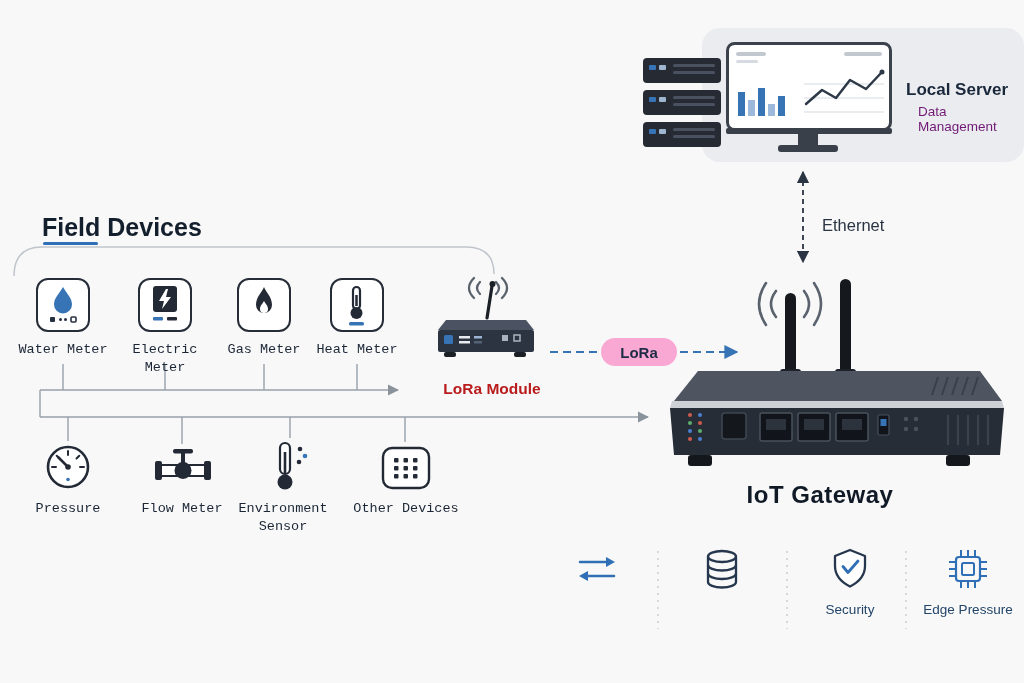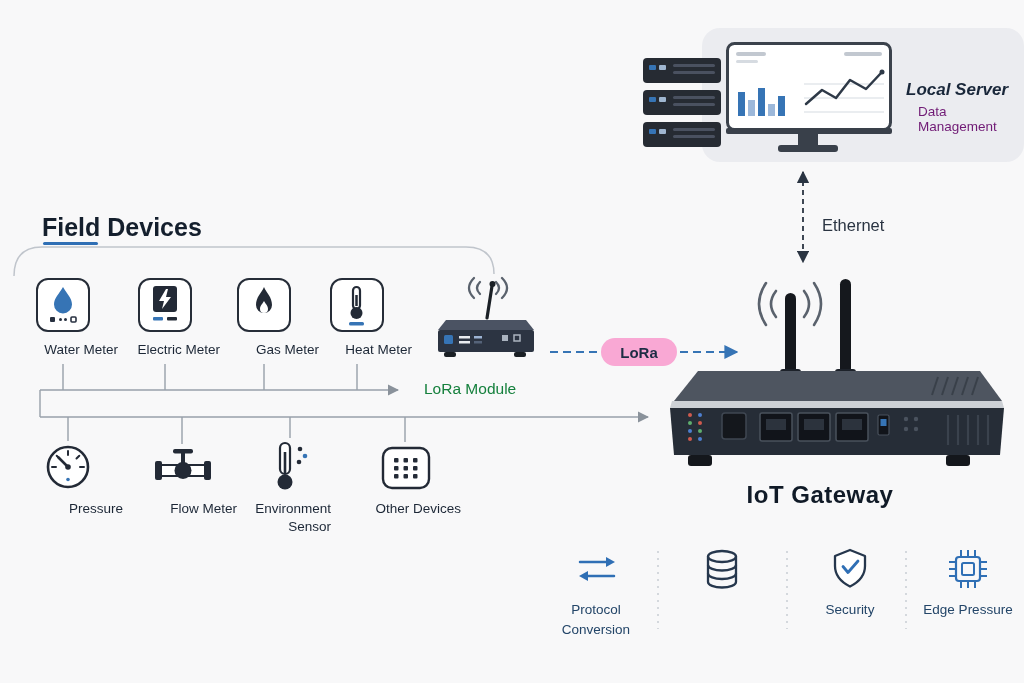--- a/index.html
+++ b/index.html
@@ -8,25 +8,25 @@
     background:#f8f8f9;font-family:"Liberation Sans",sans-serif;
   }
   .abs{position:absolute;}
   .layer{position:absolute;left:0;top:0;}
   .device-box{
     width:54px;height:54px;border:2.5px solid #262d38;border-radius:12px;
     background:#ffffff;display:flex;align-items:center;justify-content:center;
     box-sizing:border-box;
   }
   .dev-label{
-    font-size:13.5px;color:#1c2736;text-align:right;line-height:1.3;width:110px;
+    font-size:13.5px;color:#1c2736;text-align:center;line-height:1.3;width:110px;font-family:Liberation Mono, monospace;
   }
   .section-title{font-size:25px;font-weight:bold;color:#141f2d;}
   .title-underline{height:3px;background:#2f6fb5;border-radius:2px;}
-  .module-label{font-size:15.5px;font-weight:normal;color:#15803d;text-align:left;width:136px;}
+  .module-label{font-size:15.5px;font-weight:bold;color:#b91c1c;text-align:center;width:136px;}
   .badge{
     width:76px;height:28px;background:#f9a8d4;border-radius:14px;
     display:flex;align-items:center;justify-content:center;
     font-size:15px;font-weight:bold;color:#1d2c44;
   }
   .gateway-label{font-size:24px;font-weight:bold;color:#101a27;text-align:center;width:340px;letter-spacing:.5px;}
   .eth-label{font-size:16.5px;color:#2a3442;}
   .server-panel{width:322px;height:134px;background:#ebecf0;border-radius:18px;}
   .server-title{font-size:17px;font-weight:bold;color:#19273a;}
   .server-sub{font-size:13.5px;color:#701a75;margin-left:12px;}
@@ -100,21 +100,21 @@
     <rect x="42" y="62" width="7" height="12" fill="#9cb8da"></rect>
     <rect x="52" y="54" width="7" height="20" fill="#3674b5"></rect>
     <path d="M78,42 H158 M78,56 H158 M78,70 H158" stroke="#e3e7ec" stroke-width="1.5"></path>
     <polyline points="80,62 96,48 110,56 124,38 140,47 156,30" fill="none" stroke="#2e3947" stroke-width="2.5" stroke-linejoin="round" stroke-linecap="round"></polyline>
     <circle cx="156" cy="30" r="2.5" fill="#2e3947"></circle>
     <rect x="0" y="86" width="166" height="6" rx="2" fill="#39404a"></rect>
     <rect x="72" y="92" width="20" height="12" fill="#39404a"></rect>
     <rect x="52" y="103" width="60" height="7" rx="3" fill="#39404a"></rect>
   </svg>
 
-  <div class="abs server-title" style="left:906px;top:80px;font-style:italic;">Local Server</div>
+  <div class="abs server-title" style="left:906px;top:80px;">Local Server</div>
   <div class="abs server-sub" style="left:906px;top:104px;">Data Management</div>
 
   <div class="abs eth-label" style="left:822px;top:216px;">Ethernet</div>
 
   <div class="abs section-title" style="left:42px;top:213px;">Field Devices</div>
   <div class="abs title-underline" style="left:43px;top:242px;width:55px;"></div>
 
   <div class="abs device-box" style="left:36px;top:278px;">
     <svg width="38" height="42" viewBox="0 0 38 42">
       <path d="M19,3 C23,10 28,14 28,20.5 A9,9 0 1,1 10,20.5 C10,14 15,10 19,3 Z" fill="#3674b5"></path>
@@ -305,17 +305,16 @@
     <rect x="7" y="7" width="24" height="24" rx="3" fill="none" stroke="#2f6fb5" stroke-width="2.2"></rect>
     <rect x="13" y="13" width="12" height="12" rx="1.5" fill="none" stroke="#2f6fb5" stroke-width="2"></rect>
     <g stroke="#2f6fb5" stroke-width="2">
       <path d="M12,0 V7 M19,0 V7 M26,0 V7"></path>
       <path d="M12,31 V38 M19,31 V38 M26,31 V38"></path>
       <path d="M0,12 H7 M0,19 H7 M0,26 H7"></path>
       <path d="M31,12 H38 M31,19 H38 M31,26 H38"></path>
     </g>
   </svg>
 
-  <div class="abs feature-label" style="left:541px;top:600px;">Protocol Conversion</div>
   <div class="abs feature-label" style="left:795px;top:600px;">Security</div>
   <div class="abs feature-label" style="left:913px;top:600px;">Edge Pressure</div>
 
 </div>
 
 </body></html>

